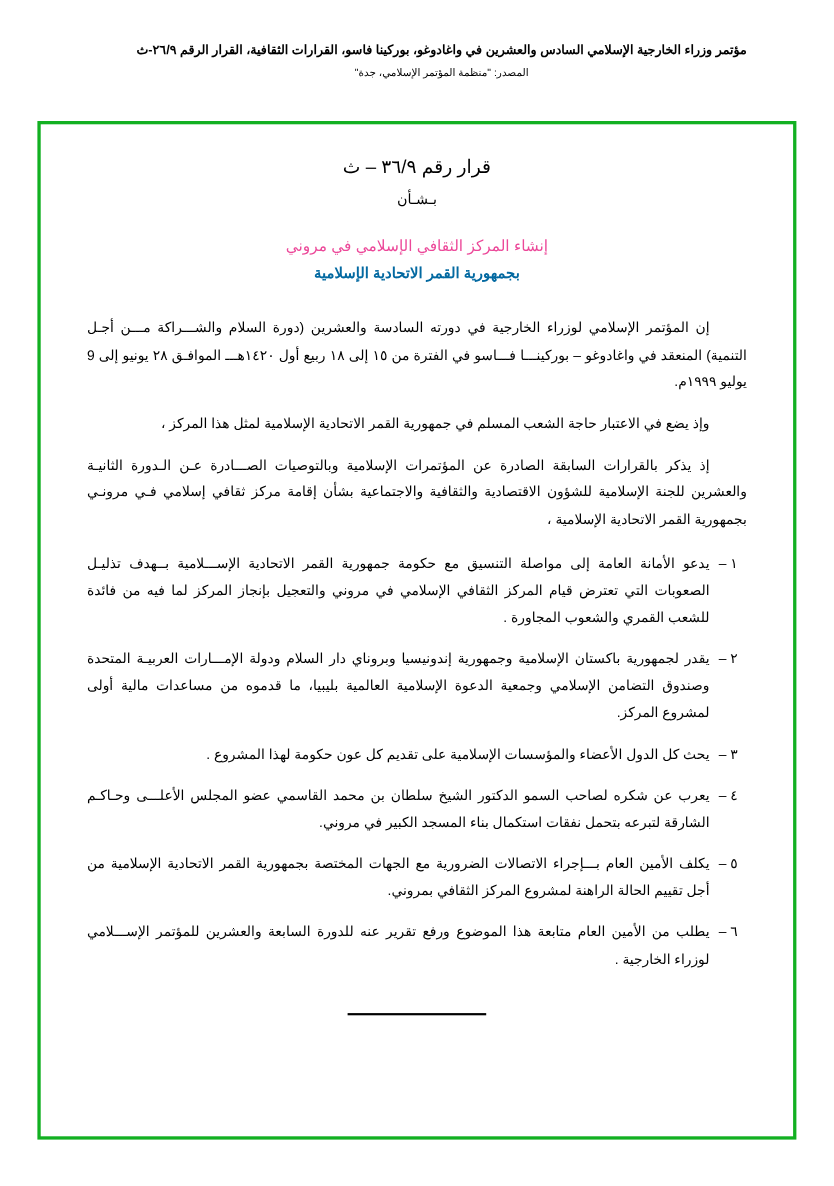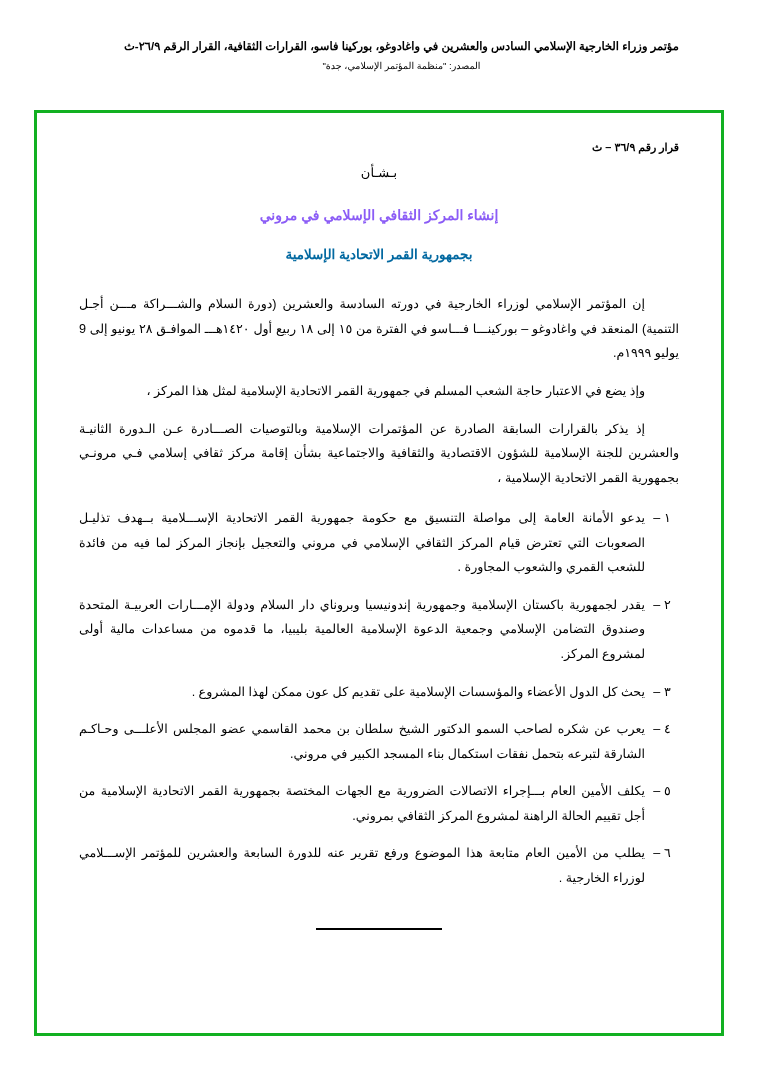--- a/index.html
+++ b/index.html
@@ -49,39 +49,38 @@
   }
   .inner {
     padding: 28px 42px 20px 42px;
     direction: rtl;
   }
   .title-block {
     text-align: center;
     margin-bottom: 30px;
   }
   .t-num {
-    font-size: 11px;
-    font-weight: bold;
+    font-size: 17px;
+    font-weight: normal;
     letter-spacing: 1px;
     margin-bottom: 11px;
-    text-align: right;
   }
   .t-besh {
     font-size: 13px;
     font-weight: normal;
     letter-spacing: 2px;
     margin-bottom: 24px;
   }
   .t-main {
     font-size: 14px;
-    font-weight: bold;
-    color: #8b5cf6;
+    font-weight: normal;
+    color: #ec4899;
     letter-spacing: 0.5px;
     line-height: 1.6;
-    margin-bottom: 20px;
+    margin-bottom: 6px;
   }
   .t-main2 {
     font-size: 13.5px;
     font-weight: bold;
     color: #0369a1;
     letter-spacing: 0.5px;
   }
   p.para {
     font-size: 12.6px;
     line-height: 1.95;
@@ -155,21 +154,21 @@
           <div class="item-body">يدعو الأمانة العامة إلى مواصلة التنسيق مع حكومة جمهورية القمر الاتحادية الإســـلامية بــهدف تذليـل الصعوبات التي تعترض قيام المركز الثقافي الإسلامي في مروني والتعجيل بإنجاز المركز لما فيه من فائدة للشعب القمري والشعوب المجاورة .</div>
         </div>
 
         <div class="item">
           <div class="item-num">٢ –</div>
           <div class="item-body">يقدر لجمهورية باكستان الإسلامية وجمهورية إندونيسيا وبروناي دار السلام ودولة الإمـــارات العربيـة المتحدة وصندوق التضامن الإسلامي وجمعية الدعوة الإسلامية العالمية بليبيا، ما قدموه من مساعدات مالية أولى لمشروع المركز.</div>
         </div>
 
         <div class="item">
           <div class="item-num">٣ –</div>
-          <div class="item-body">يحث كل الدول الأعضاء والمؤسسات الإسلامية على تقديم كل عون ممكن لهذا المشروع .</div>
+          <div class="item-body">يحث كل الدول الأعضاء والمؤسسات الإسلامية على تقديم كل عون حكومة لهذا المشروع .</div>
         </div>
 
         <div class="item">
           <div class="item-num">٤ –</div>
           <div class="item-body">يعرب عن شكره لصاحب السمو الدكتور الشيخ سلطان بن محمد القاسمي عضو المجلس الأعلـــى وحـاكـم الشارقة لتبرعه بتحمل نفقات استكمال بناء المسجد الكبير في مروني.</div>
         </div>
 
         <div class="item">
           <div class="item-num">٥ –</div>
           <div class="item-body">يكلف الأمين العام بـــإجراء الاتصالات الضرورية مع الجهات المختصة بجمهورية القمر الاتحادية الإسلامية من أجل تقييم الحالة الراهنة لمشروع المركز الثقافي بمروني.</div>

